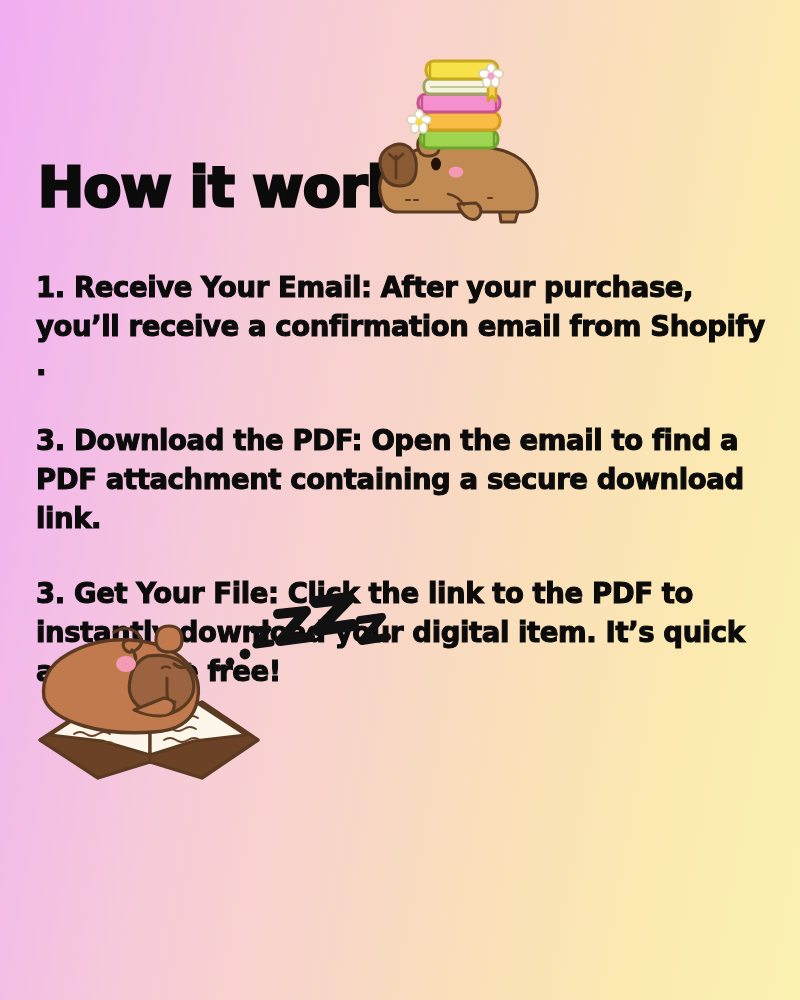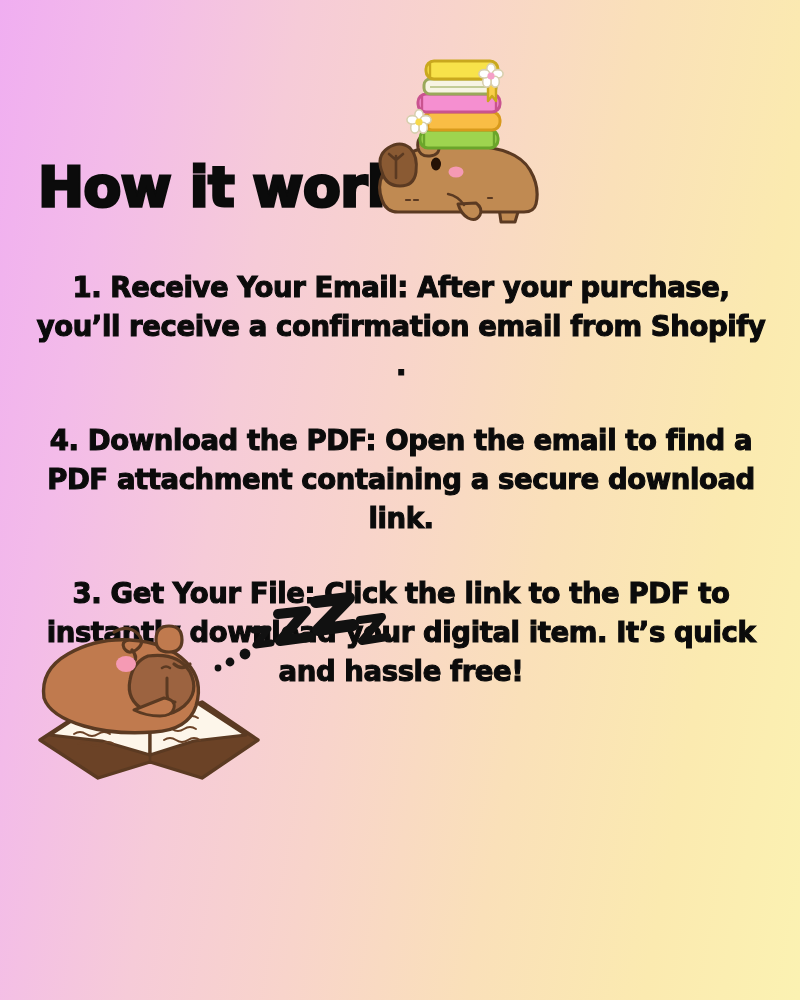--- a/index.html
+++ b/index.html
@@ -59,21 +59,20 @@
   .step {
     margin: 0 0 36px 0;
     font-family: "DejaVu Sans", sans-serif;
     font-weight: 900;
     font-size: 27.5px;
     line-height: 1.42;
     letter-spacing: -0.4px;
     color: #0b0b0b;
     -webkit-text-stroke: 1.1px #0b0b0b;
     paint-order: stroke fill;
-    text-align: center;
   }
   .step:last-child { margin-bottom: 0; }
 
   
   #capy-books {
     position: absolute;
     left: 352px;
     top: 52px;
     width: 190px;
     height: 180px;
@@ -176,21 +175,21 @@
           <ellipse cx="-4.1" cy="5.7" rx="4.2" ry="5.4"></ellipse>
           <ellipse cx="-6.7" cy="-2.2" rx="5.4" ry="4.2"></ellipse>
         </g>
         <circle cx="0" cy="0" r="3.6" fill="#f7d94a"></circle>
       </g>
     </svg>
   </div>
 
   <div id="steps">
     <p class="step">1. Receive Your Email: After your purchase, you’ll receive a confirmation email from Shopify .</p>
-    <p class="step">4. Download the PDF: Open the email to find a PDF attachment containing a secure download link.</p>
+    <p class="step">3. Download the PDF: Open the email to find a PDF attachment containing a secure download link.</p>
     <p class="step">3. Get Your File: Click the link to the PDF to instantly download your digital item. It’s quick and hassle free!</p>
   </div>
 
   <div id="capy-sleep">
     <svg width="230" height="200" viewBox="0 0 230 200" xmlns="http://www.w3.org/2000/svg">
 
       <g>
         <path d="M12 150 l58 -38 l52 18 l52 -18 l56 38 l-56 38 l-52 -16 l-52 16 z" fill="#6b4226" stroke="#5b3a22" stroke-width="3.4" stroke-linejoin="round"></path>
         <path d="M22 145 l52 -34 l48 18 l0 36 l-48 -14 z" fill="#fdf6ea" stroke="#5b3a22" stroke-width="3" stroke-linejoin="round"></path>
         <path d="M218 145 l-52 -34 l-44 18 l0 36 l44 -14 z" fill="#fdf6ea" stroke="#5b3a22" stroke-width="3" stroke-linejoin="round"></path>

